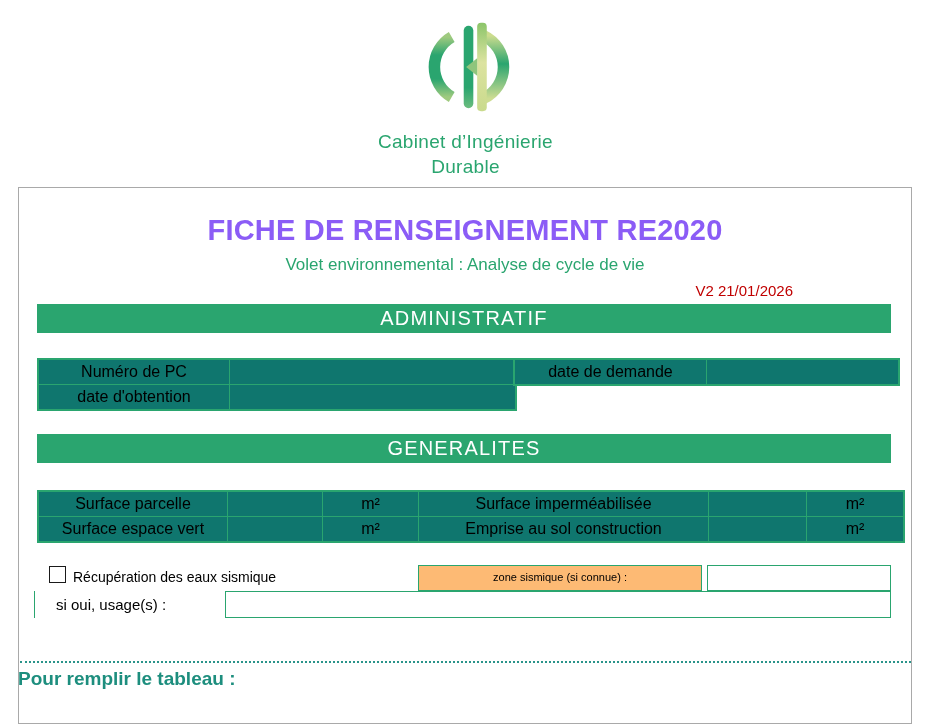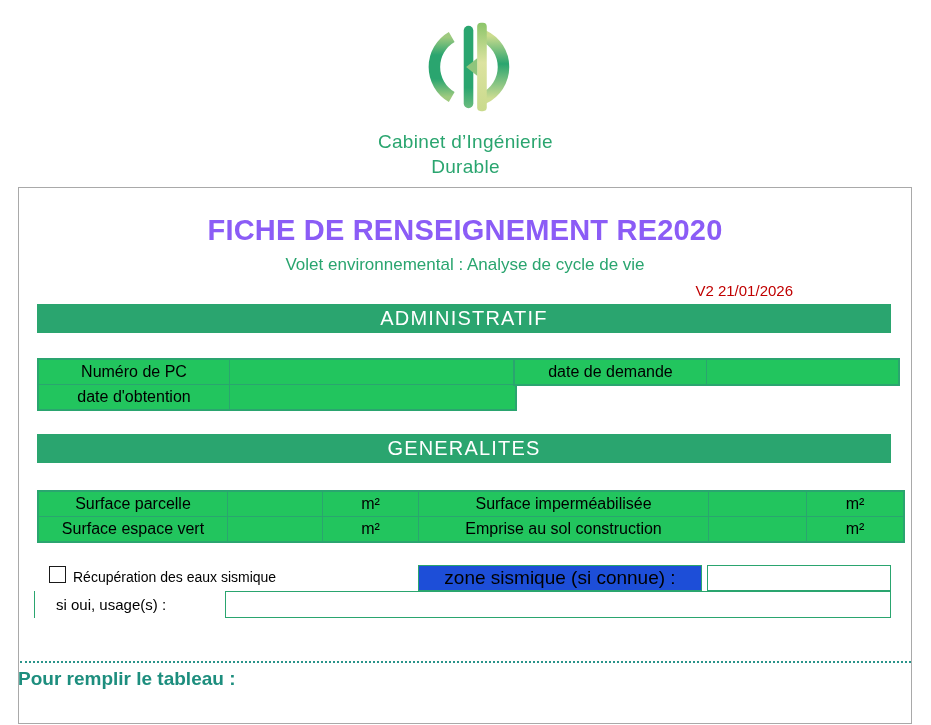--- a/index.html
+++ b/index.html
@@ -23,39 +23,39 @@
                   color:#2aa56f; font-size:17px; }
   .doc-version { position:absolute; right:138px; top:282px; color:#c00000; font-size:15px; }
 
   .banner { position:absolute; left:37px; width:854px; height:29px; background:#2aa56f;
             color:#ffffff; text-align:center; line-height:29px; font-size:20px; letter-spacing:1.2px; }
   .banner-admin { top:304px; }
   .banner-gen   { top:434px; }
 
   table.tbl { position:absolute; border-collapse:collapse; table-layout:fixed; }
   table.tbl td { border:1.5px solid #2aa56f; height:24px; padding:0 2px; font-size:16px;
-                 color:#000; background:#22c55e; overflow:hidden; white-space:nowrap; }
+                 color:#000; background:#0f766e; overflow:hidden; white-space:nowrap; }
   table.tbl { border:2px solid #2aa56f; }
   td.cell-green { background:#2aa56f; color:#ffffff; text-align:center; }
   td.cell-label { text-align:center; }
   td.cell-unit  { text-align:center; padding-left:7px; font-size:15px; }
   td.cell-input {}
 
   .admin-left  { left:37px;  top:358px; width:471px; }
   .admin-right { left:513px; top:358px; width:378px; }
   .gen-table   { left:37px;  top:490px; width:854px; }
 
   
   .checkbox { position:absolute; left:49px; top:566px; width:15px; height:15px;
               border:1.5px solid #1a1a1a; background:#fff; box-sizing:content-box; }
   .checkbox-label { position:absolute; left:73px; top:569px; font-size:14px; color:#000; }
 
   .zone-label-cell { position:absolute; left:418px; top:565px; width:284px; height:26px;
                      border:1.5px solid #2aa56f; box-sizing:border-box; text-align:center;
-                     line-height:23px; font-size:19px; color:#000; background:#1d4ed8; }
+                     line-height:23px; font-size:11px; color:#000; background:#fdba74; }
   .zone-input-cell { position:absolute; left:707px; top:565px; width:184px; height:26px;
                      border:1.5px solid #2aa56f; box-sizing:border-box; background:#fff; }
 
   .sioui-label { position:absolute; left:34px; top:591px; height:27px;
                  border-left:1.5px solid #2aa56f; padding-left:21px; font-size:15px;
                  line-height:27px; color:#000; }
   .sioui-input { position:absolute; left:225px; top:591px; width:666px; height:27px;
                  border:1.5px solid #2aa56f; box-sizing:border-box; background:#fff; }
 
   .dotted-divider { position:absolute; left:20px; top:661px; width:891px; height:0;

